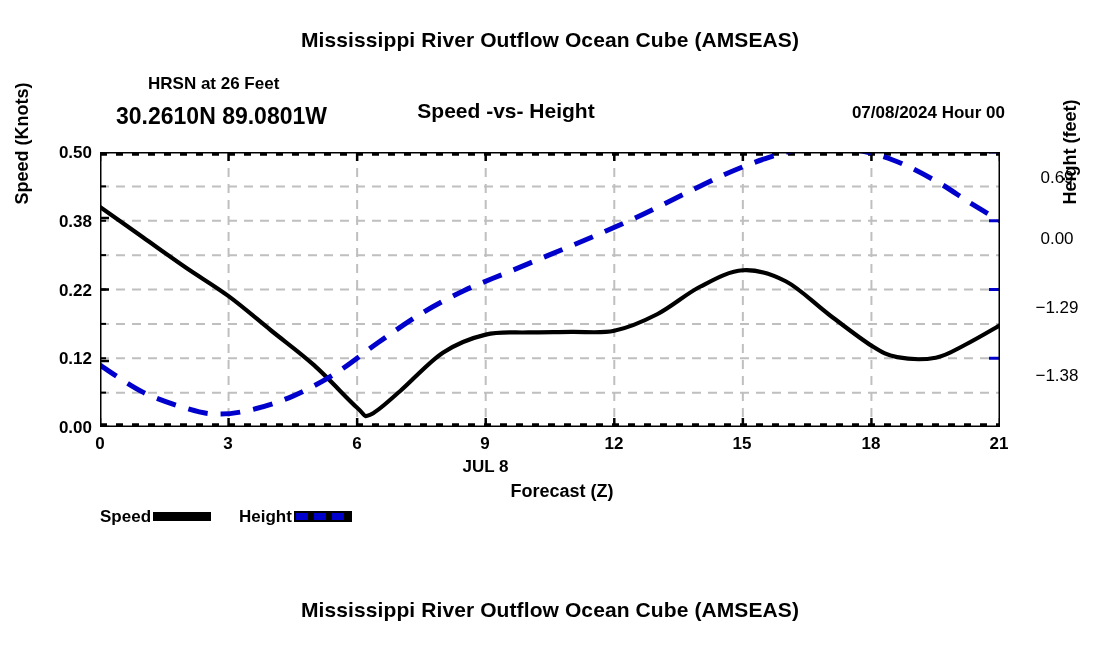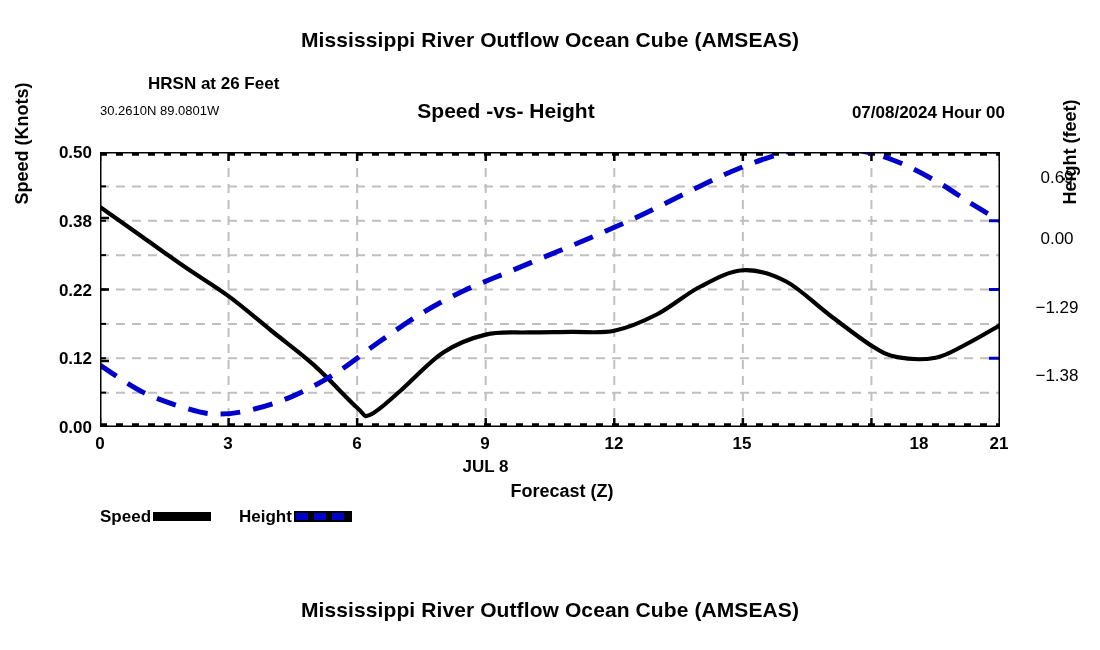--- a/index.html
+++ b/index.html
@@ -49,24 +49,24 @@
     position: absolute;
     left: 100px;
     top: 74px;
     font-size: 17px;
     font-weight: bold;
     white-space: nowrap;
     margin-left: 48px;
   }
   .hdr-left2 {
     position: absolute;
-    left: 100px;
+    left: 116px;
     top: 103px;
-    font-size: 13px;
-    font-weight: normal;
+    font-size: 23px;
+    font-weight: bold;
     white-space: nowrap;
   }
   .hdr-center {
     position: absolute;
     left: 0;
     top: 99px;
     width: 1012px;
     text-align: center;
     font-size: 21px;
     font-weight: bold;
@@ -223,21 +223,21 @@
   <div class="ytick-r" style="top:229px">0.00</div>
   <div class="ytick-r" style="top:298px">−1.29</div>
   <div class="ytick-r" style="top:366px">−1.38</div>
 
   <div class="xtick" style="left:70px">0</div>
   <div class="xtick" style="left:198px">3</div>
   <div class="xtick" style="left:327px">6</div>
   <div class="xtick" style="left:455px">9</div>
   <div class="xtick" style="left:584px">12</div>
   <div class="xtick" style="left:712px">15</div>
-  <div class="xtick" style="left:889px">18</div>
+  <div class="xtick" style="left:841px">18</div>
   <div class="xtick" style="left:969px">21</div>
 
   <div class="xlab-date">JUL 8</div>
   <div class="xlab-title">Forecast (Z)</div>
 
   <div id="plot-wrap">
     <svg id="plot-svg" width="900" height="275" viewBox="0 0 900 275">
       <g id="gridlines">
           <line x1="128.57142857142856" y1="0" x2="128.57142857142856" y2="275" stroke="#bfbfbf" stroke-width="2" stroke-dasharray="9 7"></line>
           <line x1="257.1428571428571" y1="0" x2="257.1428571428571" y2="275" stroke="#bfbfbf" stroke-width="2" stroke-dasharray="9 7"></line>

